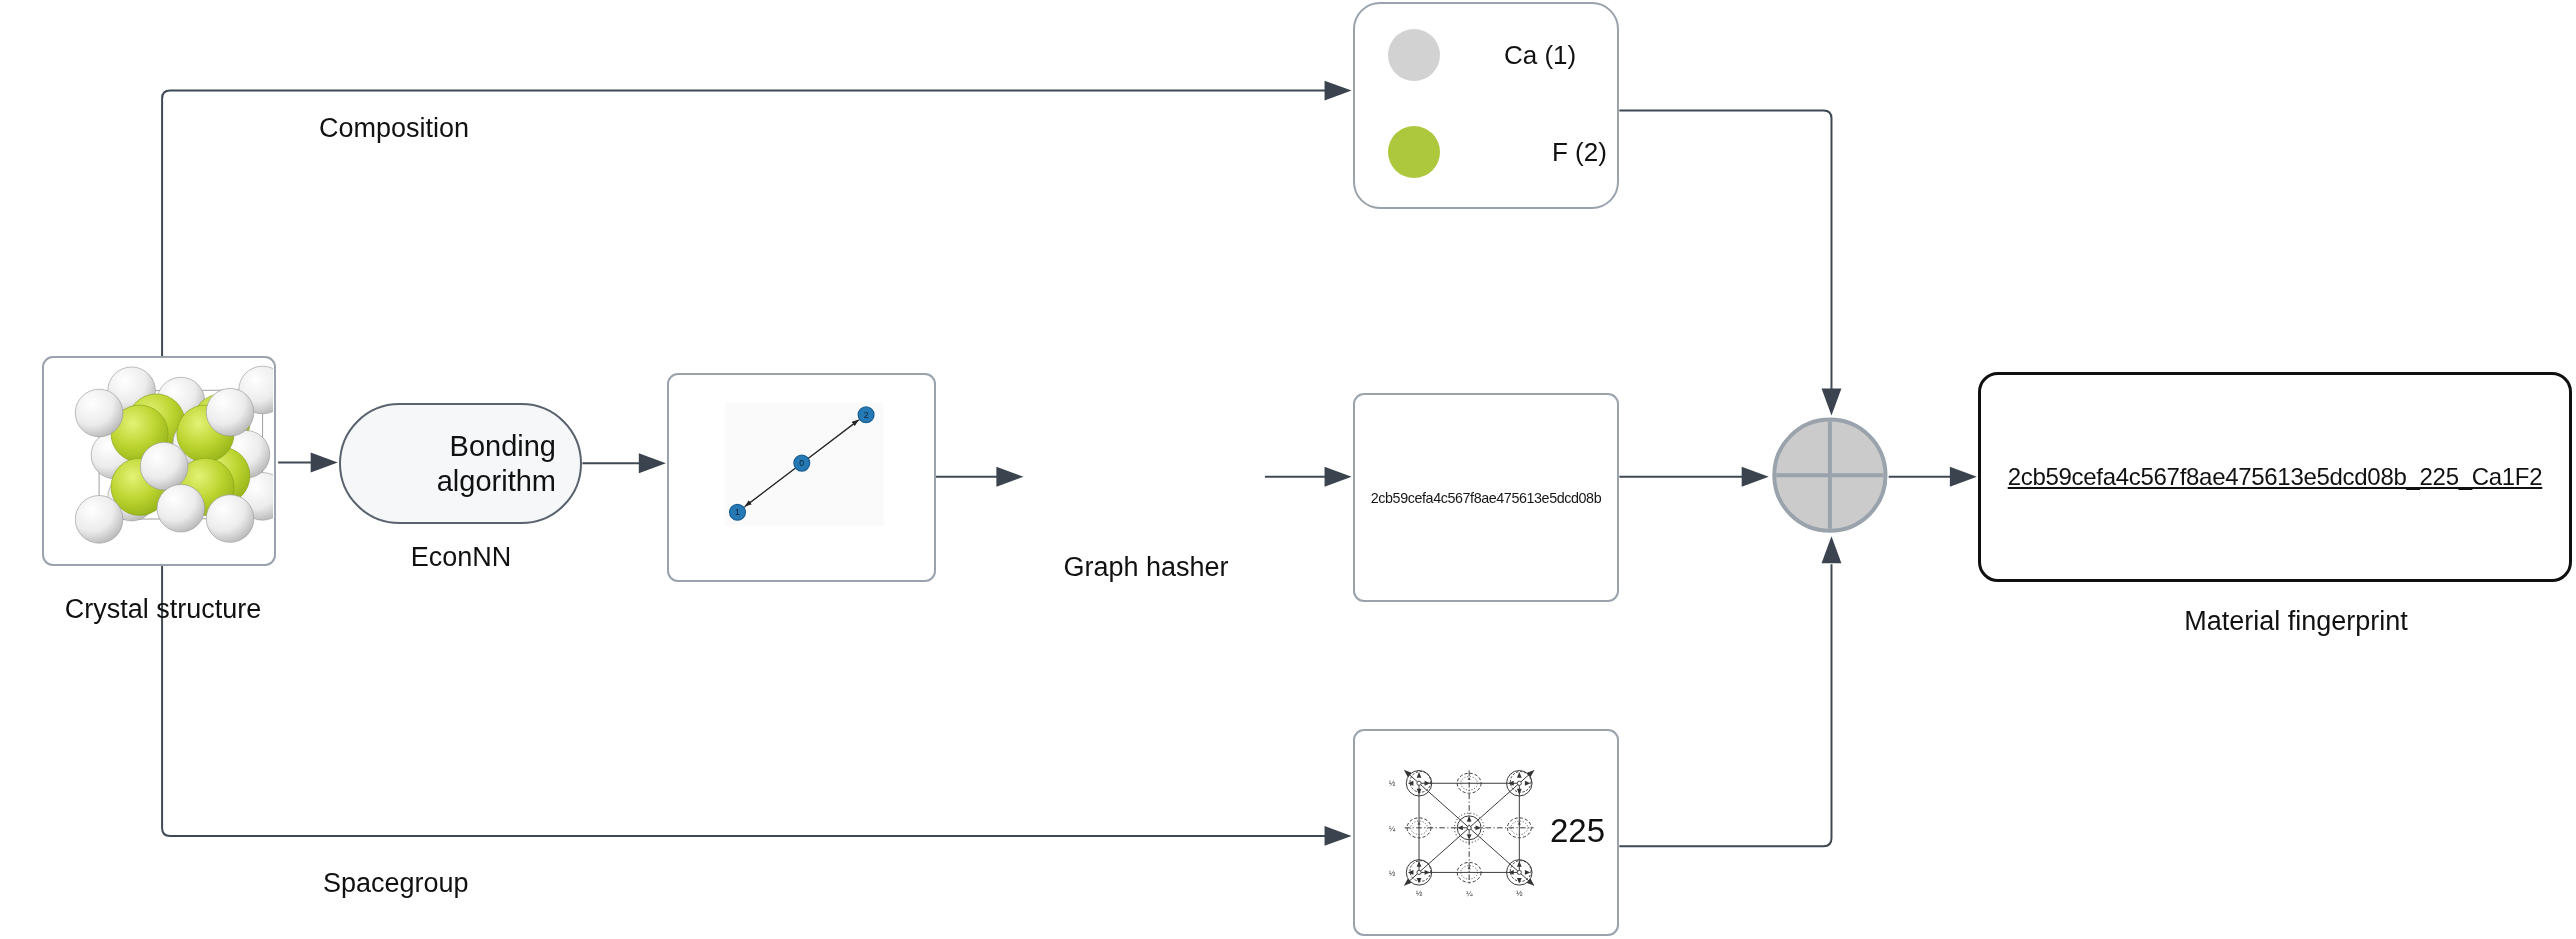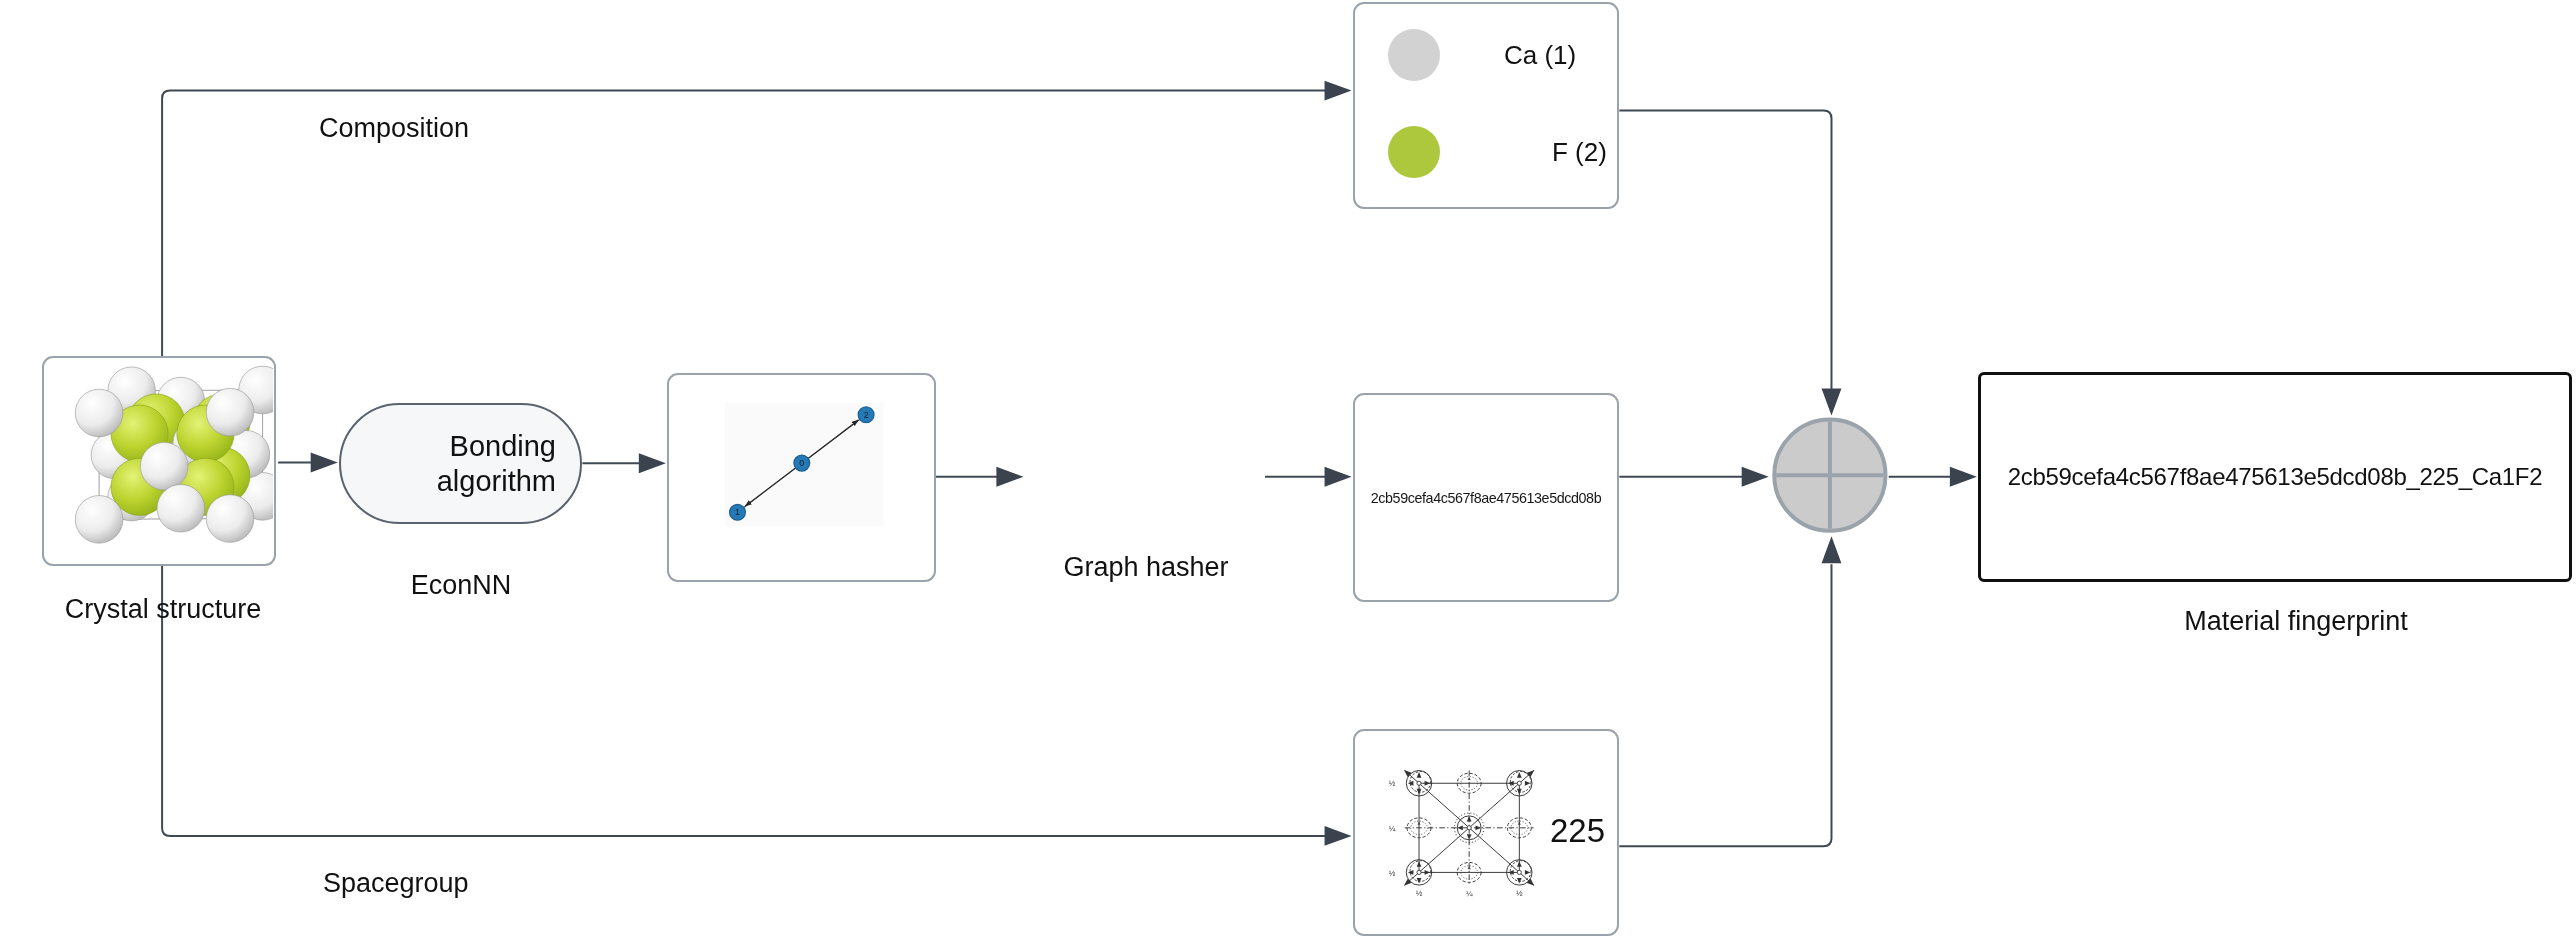--- a/index.html
+++ b/index.html
@@ -19,21 +19,21 @@
   .box.transparent{background:transparent;}
   .stadium{position:absolute;box-sizing:border-box;background:var(--process-fill,#f6f7f8);
        border:2.4px solid var(--process-border,#59626d);border-radius:64px;z-index:1;
        display:flex;align-items:center;justify-content:center;text-align:right;}
   .stadium span{display:block;width:191px;font-size:29px;line-height:1.18;color:#111;}
   .lbl{position:absolute;font-size:27px;color:#111;z-index:1;white-space:nowrap;}
   .lbl.center{text-align:center;}
 
   .hash-box{display:flex;align-items:center;justify-content:center;}
   .hash-text{font-size:14.3px;letter-spacing:-0.4px;color:#161616;}
-  .fp-box{border:3.2px solid #101010;border-radius:6px;display:flex;align-items:center;justify-content:center;}
+  .fp-box{border:3.2px solid #101010;border-radius:20px;display:flex;align-items:center;justify-content:center;text-decoration:underline;}
   .fp-text{font-size:24px;letter-spacing:-0.3px;color:#111;}
 
   
   .legend-row{position:absolute;left:33px;display:flex;align-items:center;height:52px;}
   .legend-swatch{width:52px;height:52px;border-radius:50%;flex:0 0 auto;}
   .legend-label{margin-left:64px;font-size:26px;color:#111;line-height:52px;}
 
   
   .sg-num{position:absolute;left:179px;top:81px;width:87px;text-align:center;
           font-size:33px;color:#111;}
@@ -141,21 +141,21 @@
     </svg>
   </div>
   <div class="lbl center" style="left:44px;top:594px;width:238px;">Crystal structure</div>
 
   <div class="lbl" style="left:319px;top:113px;">Composition</div>
   <div class="lbl" style="left:323px;top:868px;">Spacegroup</div>
 
   <div class="stadium" style="left:339px;top:403px;width:243px;height:121px;">
     <span>Bonding algorithm</span>
   </div>
-  <div class="lbl center" style="left:342px;top:542px;width:238px;margin-top:28px;">EconNN</div>
+  <div class="lbl center" style="left:342px;top:542px;width:238px;">EconNN</div>
 
   <div class="box" style="left:667px;top:373px;width:269px;height:209px;">
     <svg style="position:absolute;left:0;top:0;" width="264" height="204" viewBox="0 0 332 257">
       <defs>
         <marker id="gpA" markerWidth="7" markerHeight="7" refX="6" refY="2.5" orient="auto">
           <path d="M0,0 L7,2.5 L0,5 Z" fill="#222"></path>
         </marker>
       </defs>
       <rect x="70" y="35" width="200" height="155" fill="#fafafa"></rect>
       <path class="gp-edge" d="M167,111 L96,165" marker-end="url(#gpA)"></path>
@@ -169,21 +169,21 @@
       <text class="gp-label" x="248" y="54">2</text>
     </svg>
   </div>
 
   <div class="lbl center" style="left:1027px;top:552px;width:238px;">Graph hasher</div>
 
   <div class="box hash-box" style="left:1353px;top:373px;width:266px;height:209px;margin-top:20px;">
     <span class="hash-text">2cb59cefa4c567f8ae475613e5dcd08b</span>
   </div>
 
-  <div class="box" style="left:1353px;top:1.6px;width:266px;height:207px;">
+  <div class="box" style="left:1353px;top:1.6px;width:266px;height:207px;border-radius:27px;">
     <div class="legend-row" style="top:25.4px;">
       <div class="legend-swatch" style="background-color: rgb(210, 210, 210);"></div>
       <div class="legend-label">Ca (1)</div>
     </div>
     <div class="legend-row" style="top:122px;gap:48px;">
       <div class="legend-swatch" style="background-color: rgb(173, 200, 60);"></div>
       <div class="legend-label">F (2)</div>
     </div>
   </div>
 

